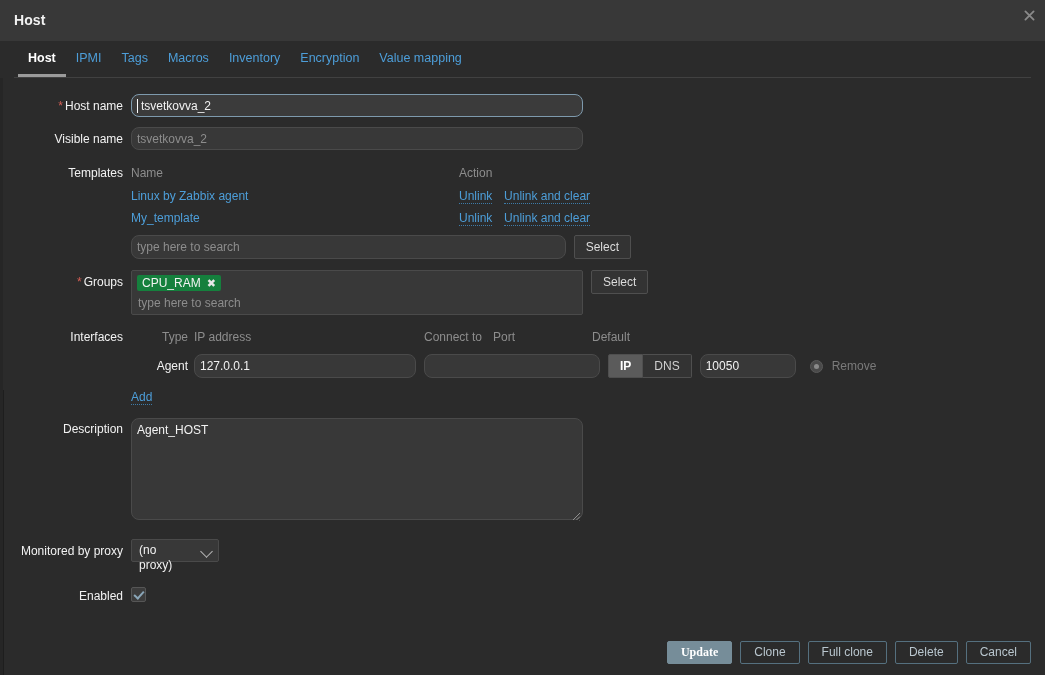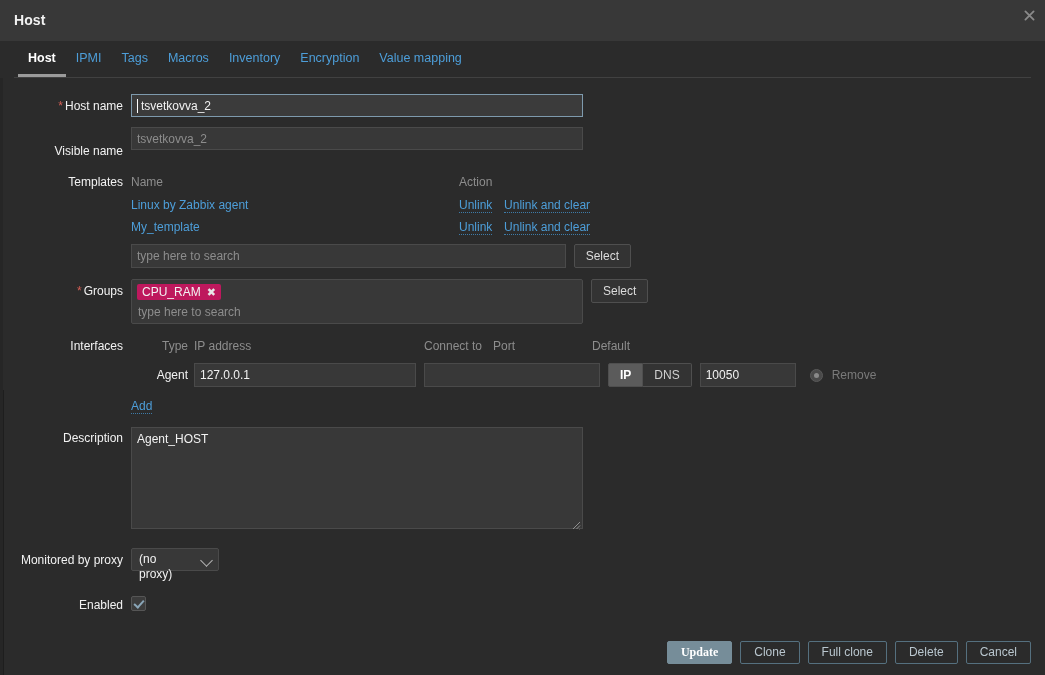--- a/index.html
+++ b/index.html
@@ -137,21 +137,21 @@
 
   input.txt, textarea.txt {
     background: #383838;
     border: 1px solid #4a4a4a;
     color: #f2f2f2;
     font-family: "Liberation Sans", sans-serif;
     font-size: 12px;
     padding: 3px 5px;
     box-sizing: border-box;
     outline: none;
-    border-radius: 0;
+    border-radius: 8px;
   }
   input.txt::placeholder, textarea.txt::placeholder { color: #8d8d8d; }
   input.txt.focused {
     border-color: #7e9aad;
     background: #3b3b3b;
   }
 
   .col-head {
     color: #8d8d8d;
     font-size: 12px;
@@ -183,21 +183,21 @@
   .multiselect {
     background: #383838;
     border: 1px solid #4a4a4a;
     border-radius: 2px;
     box-sizing: border-box;
     padding: 4px 5px 2px 5px;
   }
   .chip {
     display: inline-flex;
     align-items: center;
-    background: #be185d;
+    background: #15803d;
     color: #f2f2f2;
     border-radius: 2px;
     padding: 1px 5px;
     font-size: 12px;
     margin-bottom: 3px;
   }
   .chip .x {
     margin-left: 6px;
     font-size: 11px;
     color: #e8e8e8;
@@ -379,21 +379,21 @@
       <div class="lbl" style="padding-top:4px;">
         <span class="req">*</span><span>Host name</span>
       </div>
       <div class="ctl">
         <input class="txt focused" style="width: 452px; height: 23px; padding-left: 9px;" value="tsvetkovva_2">
         <div class="caret"></div>
       </div>
     </div>
 
     <div class="row" style="margin-top:10px;">
-      <div class="lbl" style="padding-top:4px;margin-top:12px;">Visible name</div>
+      <div class="lbl" style="padding-top:4px;">Visible name</div>
       <div class="ctl">
         <input class="txt" style="width: 452px; height: 23px;" placeholder="tsvetkovva_2">
       </div>
     </div>
 
     <div class="row" style="margin-top:15px;">
       <div class="lbl">Templates</div>
       <div class="ctl" style="width:500px;">
         <div style="display:flex;">
           <div class="col-head" style="width:328px;">Name</div>

